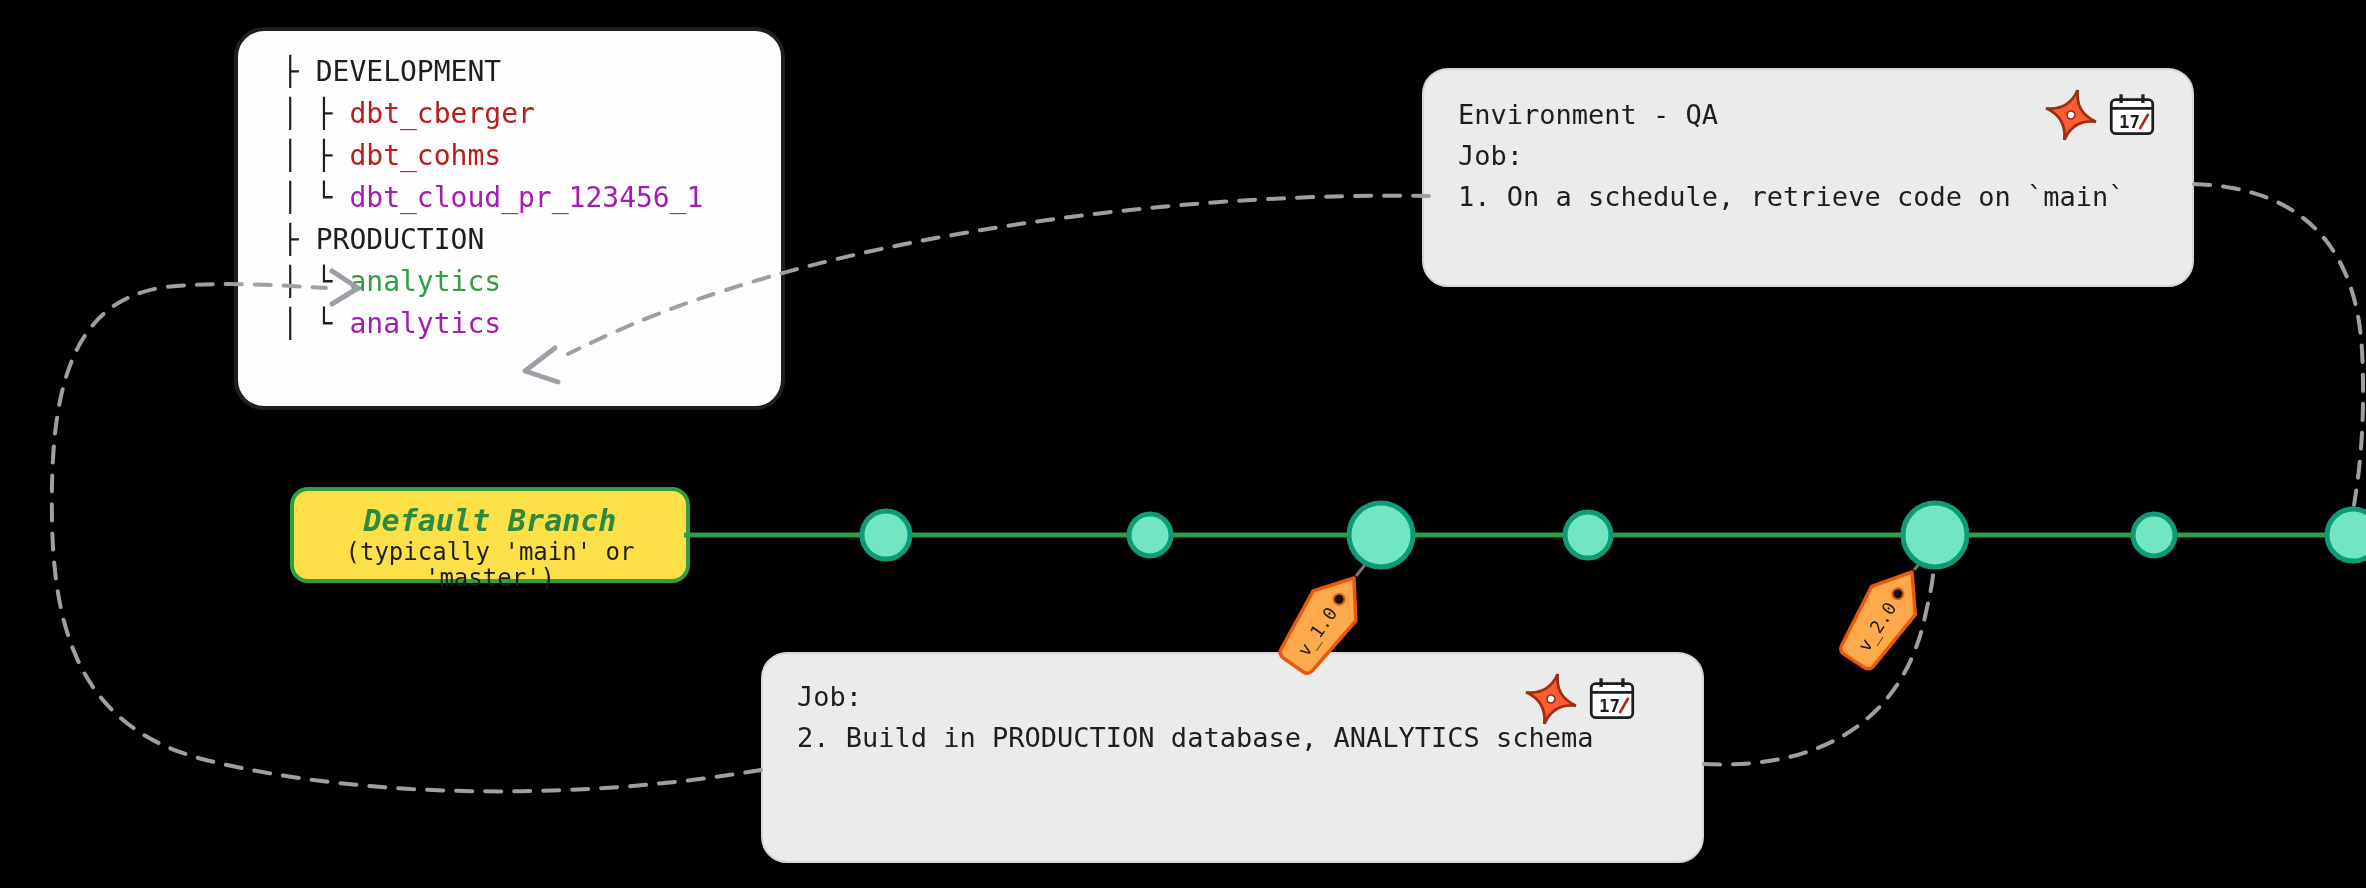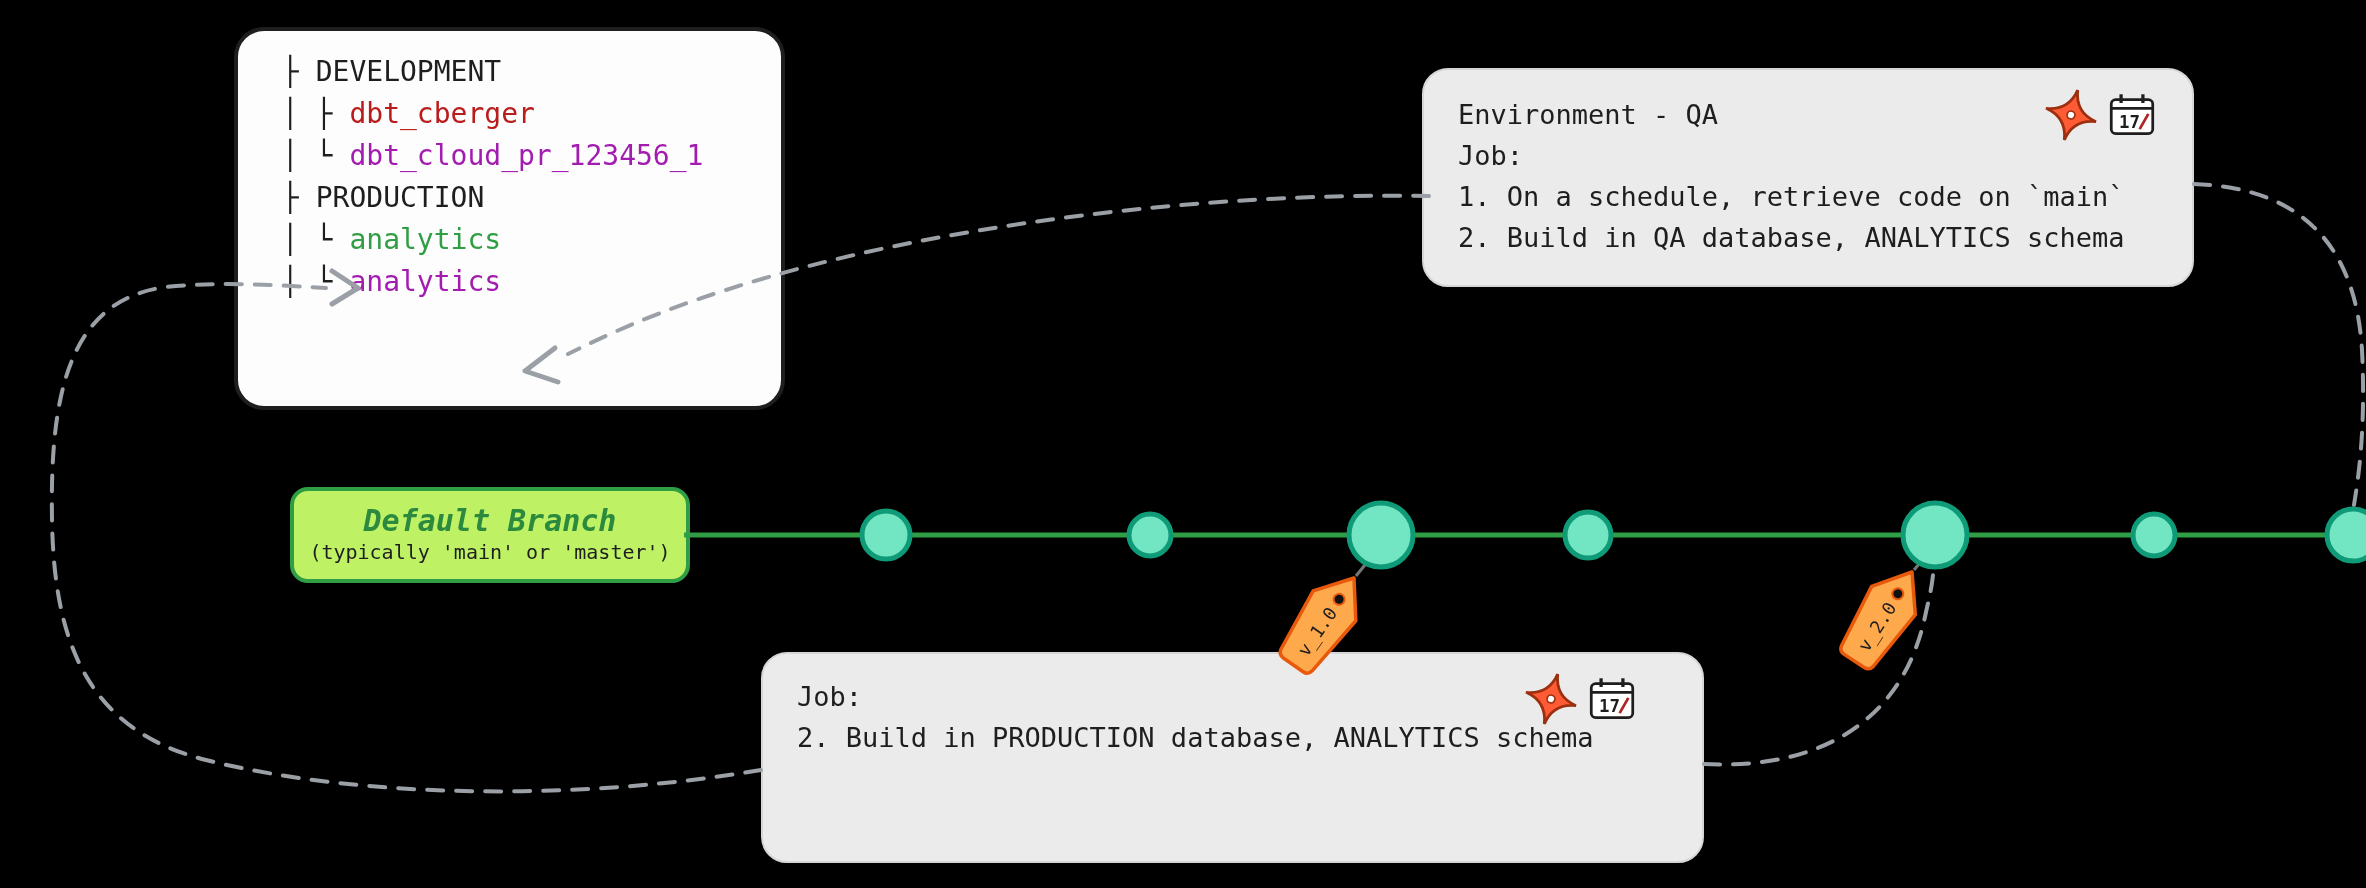--- a/index.html
+++ b/index.html
@@ -27,44 +27,45 @@
   }
   .qa-card{left:1396px;top:68px;width:772px;height:219px;padding:24px 0 0 34px;}
   .prod-card{left:735px;top:652px;width:943px;height:211px;padding:22px 0 0 34px;}
   .card-line{height:41px;line-height:41px;white-space:pre;}
   .card-icons{position:absolute;top:18px;display:flex;gap:10px;align-items:center;}
   .qa-card .card-icons{right:36px;}
   .prod-card .card-icons{right:66px;}
   
   .branch-pill{
     position:absolute;left:264px;top:487px;width:400px;height:96px;
-    background:#bef264;border:4px solid #2f9e44;border-radius:18px;
+    background:#fde047;border:4px solid #2f9e44;border-radius:18px;
     box-sizing:border-box;text-align:center;padding-top:12px;
   }
   .pill-title{font-size:30px;font-weight:bold;font-style:italic;color:#2b8a3e;line-height:36px;}
-  .pill-sub{font-size:20px;color:#1e1e1e;line-height:26px;}
+  .pill-sub{font-size:24px;color:#1e1e1e;line-height:26px;}
   
   .overlay{position:absolute;left:0;top:0;pointer-events:none;}
   .dash{fill:none;stroke:#9aa0a6;stroke-width:4;stroke-dasharray:16 13;stroke-linecap:round;}
   .arrowhead{fill:none;stroke:#9aa0a6;stroke-width:5;stroke-linecap:round;stroke-linejoin:round;}
   .timeline{stroke:#2f9e44;stroke-width:5;}
   .commit{fill:#72e6c2;stroke:#0f9b77;stroke-width:5;}
   .tag-body{fill:#ffa94d;stroke:#e8590c;stroke-width:3.5;stroke-linejoin:round;}
   .tag-hole{fill:#111;stroke:#e8590c;stroke-width:2;}
   .tag-string{stroke:#777;stroke-width:3;}
   .tag-label{font-family:"DejaVu Sans Mono",monospace;font-size:18px;fill:#1e1e1e;}
 </style>
 </head>
 <body>
 
 <div class="canvas">
 
   <div class="tree-panel">
     <div class="tree-row"><span class="prefix">├ </span><span class="c-dark">DEVELOPMENT</span></div>
     <div class="tree-row"><span class="prefix">│ ├ </span><span class="c-amber">dbt_cberger</span></div>
+    <div class="tree-row"><span class="prefix">│ ├ </span><span class="c-amber">dbt_cohms</span></div>
     <div class="tree-row"><span class="prefix">│ └ </span><span class="c-blue">dbt_cloud_pr_123456_1</span></div>
     <div class="tree-row"><span class="prefix">├ </span><span class="c-dark">PRODUCTION</span></div>
     <div class="tree-row"><span class="prefix">│ └ </span><span class="c-green">analytics</span></div>
     <div class="tree-row"><span class="prefix">│ └ </span><span class="c-blue">analytics</span></div>
   </div>
 
   <div class="env-card qa-card">
     <div class="card-icons">
       <svg width="54" height="54" viewBox="0 0 48 48">
         <g transform="rotate(15 24 24)">
@@ -77,21 +78,20 @@
         <line x1="3" y1="15" x2="41" y2="15" stroke="#1e1e1e" stroke-width="2.5"></line>
         <line x1="12" y1="2" x2="12" y2="10" stroke="#1e1e1e" stroke-width="3"></line>
         <line x1="32" y1="2" x2="32" y2="10" stroke="#1e1e1e" stroke-width="3"></line>
         <text x="10" y="33" font-family="DejaVu Sans Mono,monospace" font-size="16" font-weight="bold" fill="#1e1e1e">17</text>
         <line x1="29" y1="34" x2="37" y2="20" stroke="#b02525" stroke-width="2.5"></line>
       </svg>
     </div>
     <div class="card-line">Environment - QA</div>
     <div class="card-line">Job:</div>
     <div class="card-line">1. On a schedule, retrieve code on `main`</div>
-    <div class="card-line">2. Build in QA database, ANALYTICS schema</div>
   </div>
 
   <div class="env-card prod-card">
     <div class="card-icons">
       <svg width="54" height="54" viewBox="0 0 48 48">
         <g transform="rotate(15 24 24)">
           <path d="M24 1 C26 14 34 22 47 24 C34 26 26 34 24 47 C22 34 14 26 1 24 C14 22 22 14 24 1 Z" fill="#ff5c35" stroke="#9c2f0f" stroke-width="2.5"></path>
           <circle cx="24" cy="24" r="3.5" fill="#fff" stroke="#9c2f0f" stroke-width="1.5"></circle>
         </g>
       </svg>

